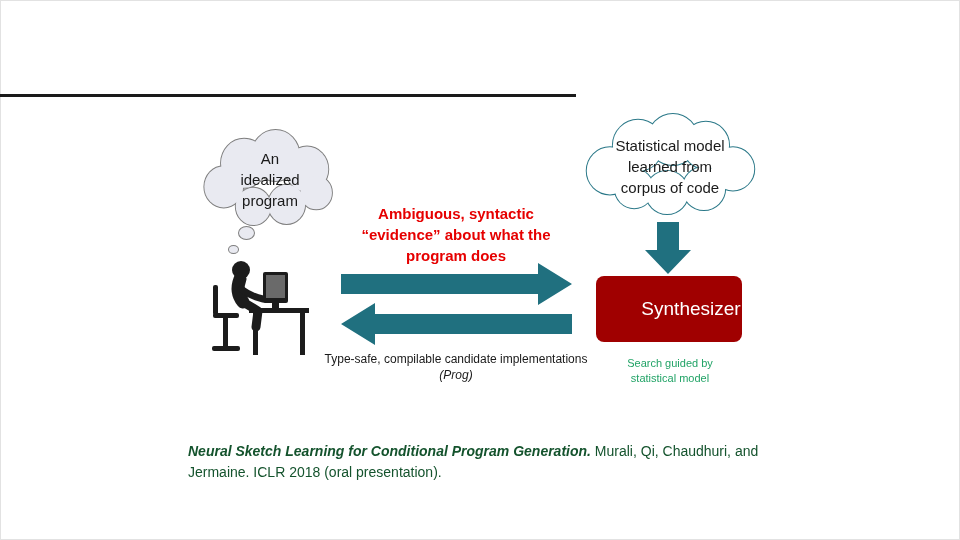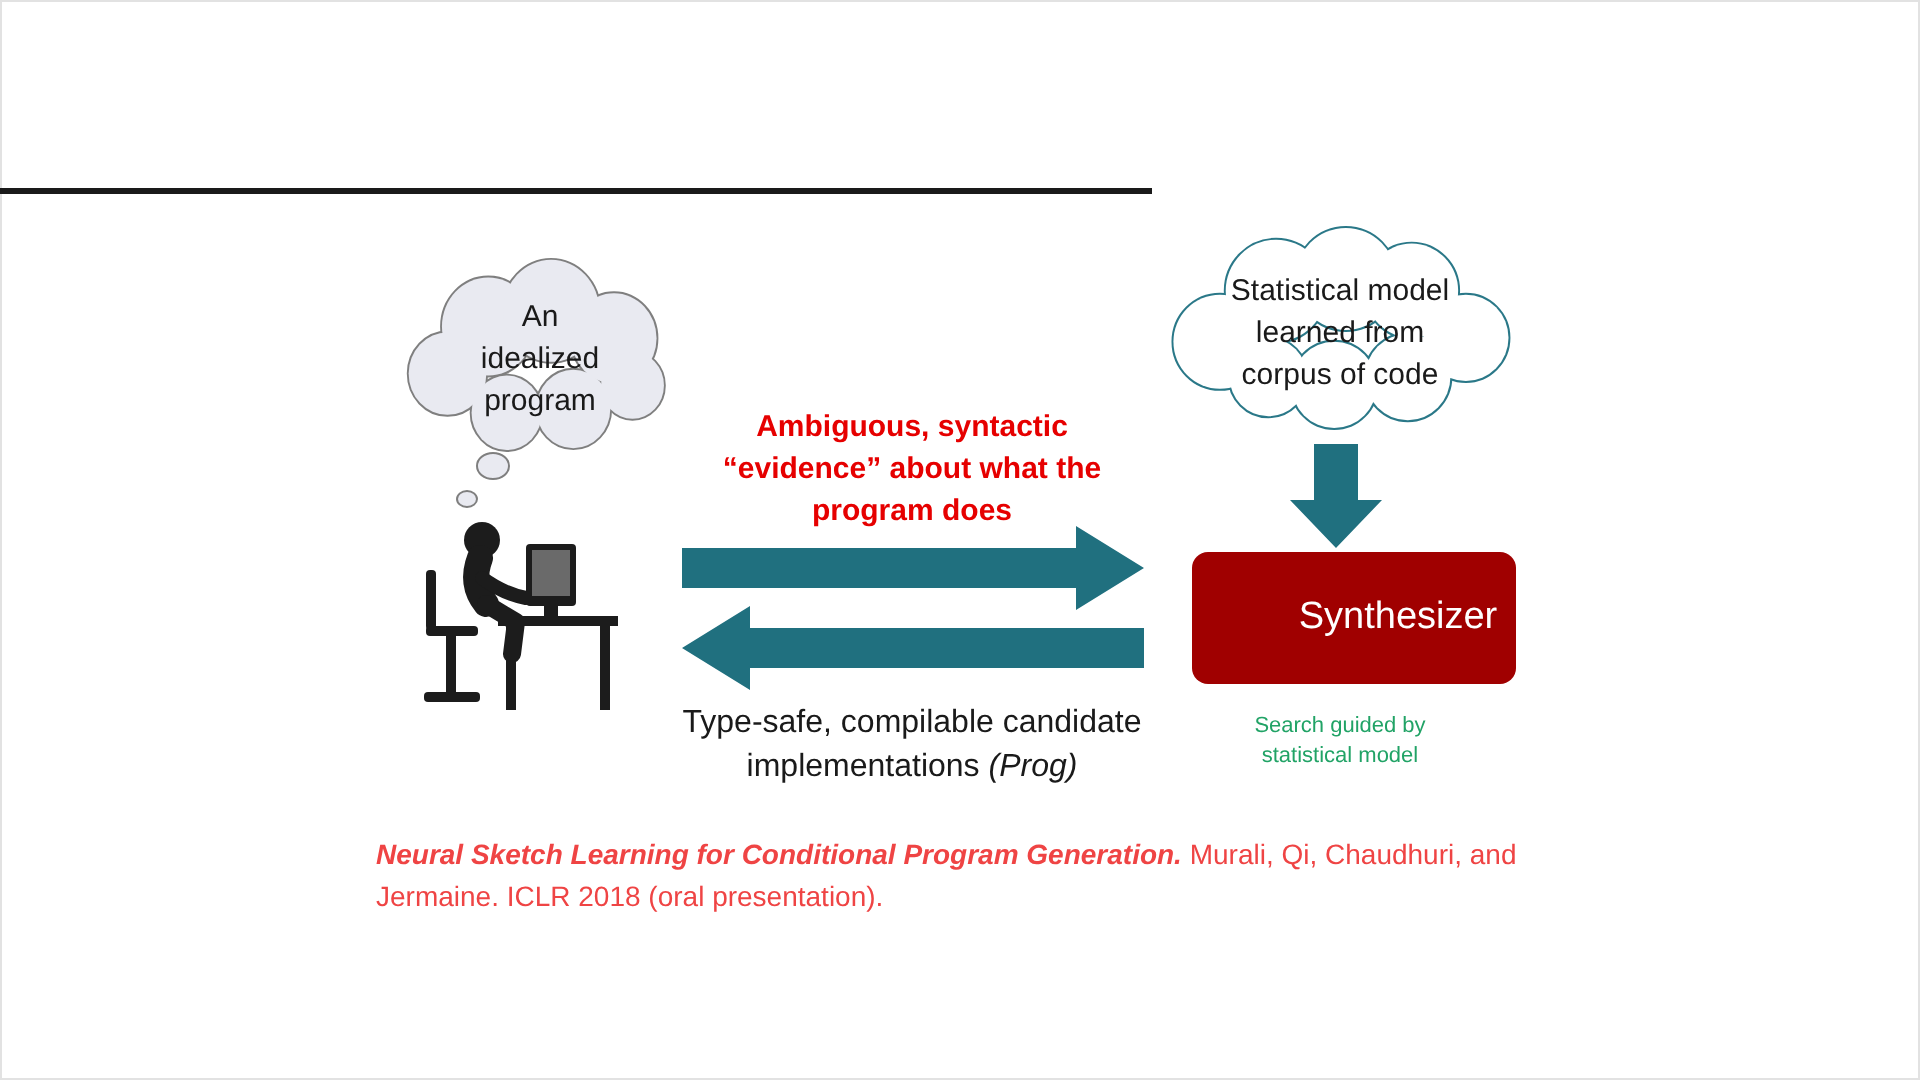--- a/index.html
+++ b/index.html
@@ -53,45 +53,45 @@
 
   
   .arrow { position:absolute; }
   .arrow svg { width:100%; height:100%; display:block; }
   .arrow polygon { fill:var(--teal,#20707F); }
   .arrow-right { left:341px; top:263px; width:231px; height:42px; }
   .arrow-left  { left:341px; top:303px; width:231px; height:42px; }
   .arrow-down  { left:645px; top:222px; width:46px; height:52px; }
 
   .synth-box {
-    position:absolute; left:596px; top:276px; width:162px; height:66px;
+    position:absolute; left:596px; top:276px; width:146px; height:66px;
     background:var(--dark-red,#A00000); border-radius:8px;
     display:flex; align-items:center; justify-content:center;
     color:#ffffff; font-size:19px;padding-left:44px;
   }
 
   .ambiguous-label {
     position:absolute; left:330px; top:203px; width:252px;
     text-align:center; font-size:15px; font-weight:bold; line-height:1.4;
     color:var(--red-text,#E60000);
   }
   .candidate-label {
     position:absolute; left:318px; top:351px; width:276px;
-    text-align:center; font-size:16px; line-height:1.35; color:#1a1a1a;
+    text-align:center; font-size:12px; line-height:1.35; color:#1a1a1a;
   }
   .candidate-label .prog { font-style:italic; }
   .search-label {
     position:absolute; left:594px; top:356px; width:152px;
     text-align:center; font-size:11px; line-height:1.4;
     color:var(--green-text,#21A366);
   }
 
   .citation {
-    position:absolute; left:188px; top:417px; width:592px;
-    font-size:14px; line-height:1.5; color:#ef4444; margin:0;
+    position:absolute; left:188px; top:441px; width:592px;
+    font-size:14px; line-height:1.5; color:#14532d; margin:0;
   }
   .citation .cit-title { font-weight:bold; font-style:italic; }
 
   .page-number {
     position:absolute; left:872px; top:504px; font-size:16px; color:#8a8a8a;margin-top:44px;
   }
 </style>
 </head>
 <body>
 

